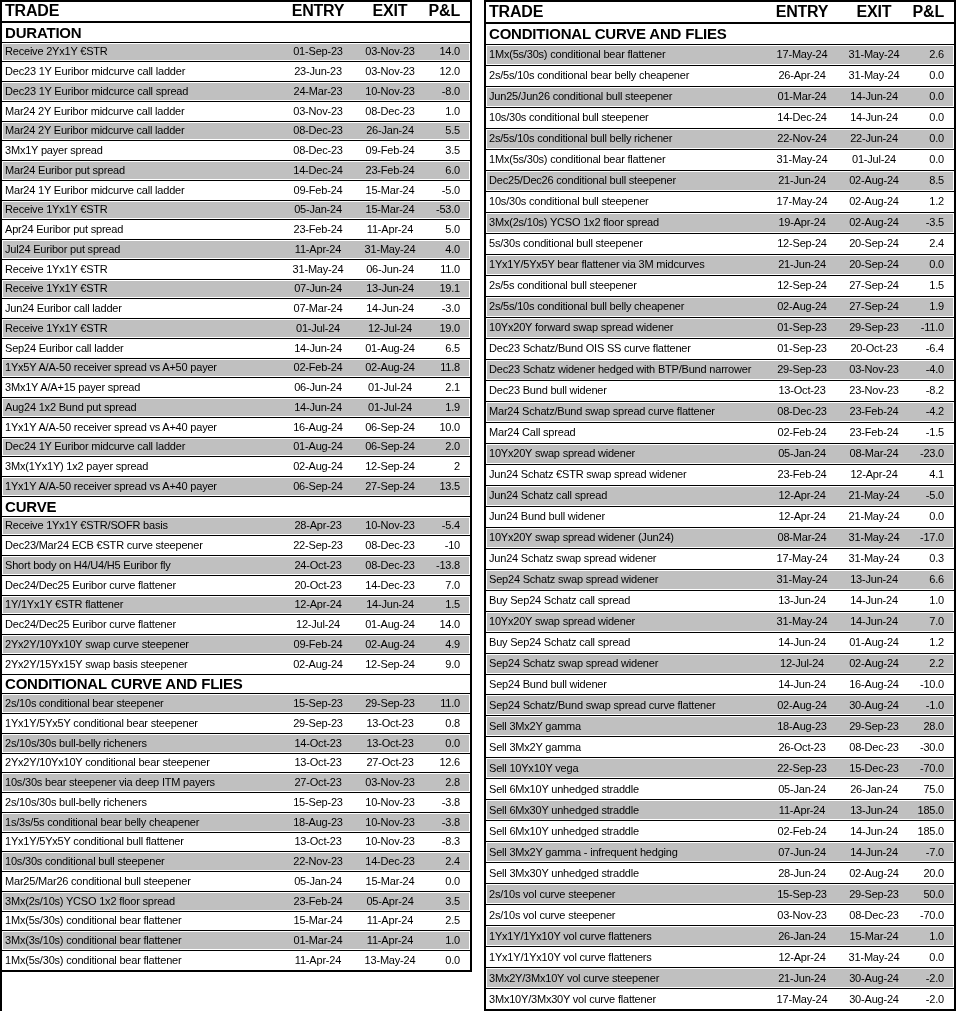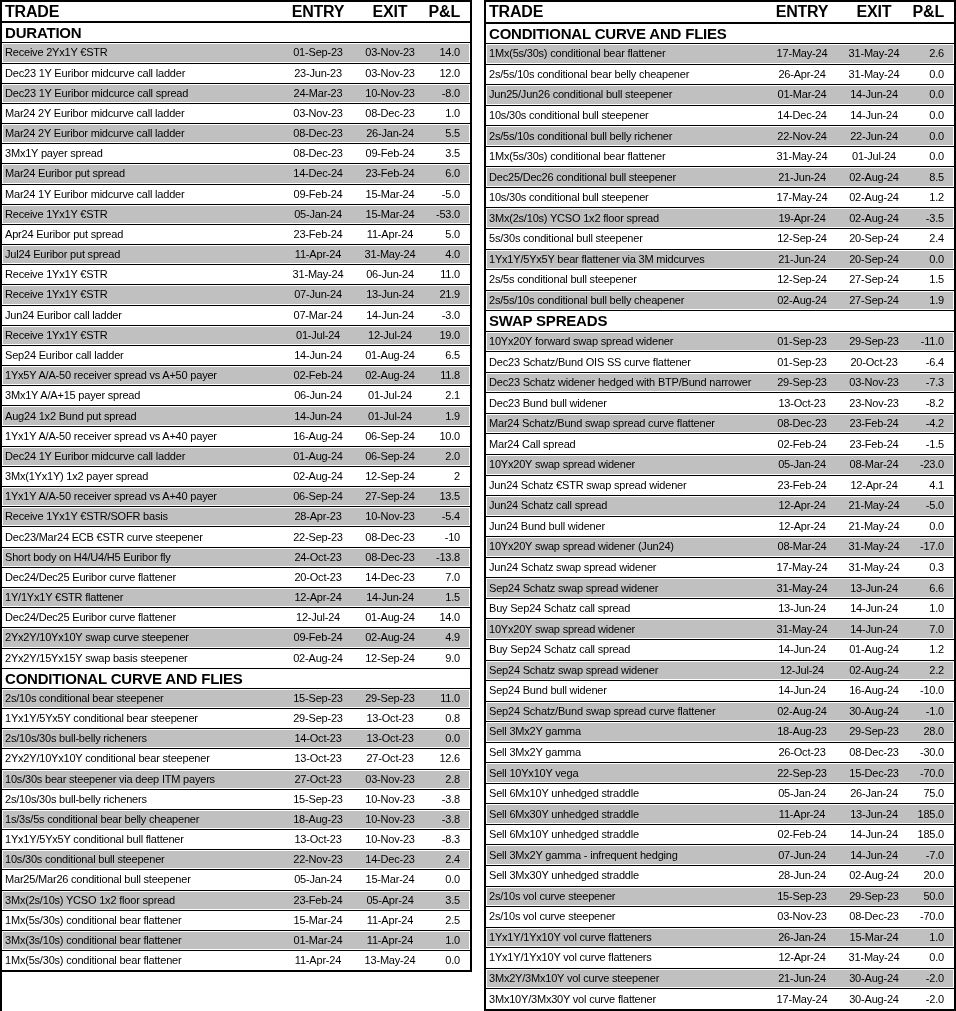--- a/index.html
+++ b/index.html
@@ -160,21 +160,21 @@
     <div class="row data">
       <div class="c-trade">Receive 1Yx1Y €STR</div>
       <div class="c-entry">31-May-24</div>
       <div class="c-exit">06-Jun-24</div>
       <div class="c-pnl">11.0</div>
     </div>
     <div class="row data shade">
       <div class="c-trade">Receive 1Yx1Y €STR</div>
       <div class="c-entry">07-Jun-24</div>
       <div class="c-exit">13-Jun-24</div>
-      <div class="c-pnl">21.9</div>
+      <div class="c-pnl">19.1</div>
     </div>
     <div class="row data">
       <div class="c-trade">Jun24 Euribor call ladder</div>
       <div class="c-entry">07-Mar-24</div>
       <div class="c-exit">14-Jun-24</div>
       <div class="c-pnl">-3.0</div>
     </div>
     <div class="row data shade">
       <div class="c-trade">Receive 1Yx1Y €STR</div>
       <div class="c-entry">01-Jul-24</div>
@@ -221,20 +221,23 @@
       <div class="c-trade">3Mx(1Yx1Y) 1x2 payer spread</div>
       <div class="c-entry">02-Aug-24</div>
       <div class="c-exit">12-Sep-24</div>
       <div class="c-pnl">2</div>
     </div>
     <div class="row data shade">
       <div class="c-trade">1Yx1Y A/A-50 receiver spread vs A+40 payer</div>
       <div class="c-entry">06-Sep-24</div>
       <div class="c-exit">27-Sep-24</div>
       <div class="c-pnl">13.5</div>
+    </div>
+    <div class="row section">
+      <div class="c-trade">CURVE</div>
     </div>
     <div class="row data shade">
       <div class="c-trade">Receive 1Yx1Y €STR/SOFR basis</div>
       <div class="c-entry">28-Apr-23</div>
       <div class="c-exit">10-Nov-23</div>
       <div class="c-pnl">-5.4</div>
     </div>
     <div class="row data">
       <div class="c-trade">Dec23/Mar24 ECB €STR curve steepener</div>
       <div class="c-entry">22-Sep-23</div>
@@ -447,40 +450,37 @@
       <div class="c-entry">12-Sep-24</div>
       <div class="c-exit">27-Sep-24</div>
       <div class="c-pnl">1.5</div>
     </div>
     <div class="row data shade">
       <div class="c-trade">2s/5s/10s conditional bull belly cheapener</div>
       <div class="c-entry">02-Aug-24</div>
       <div class="c-exit">27-Sep-24</div>
       <div class="c-pnl">1.9</div>
     </div>
-    <div class="row section">
-      <div class="c-trade">SWAP SPREADS</div>
-    </div>
     <div class="row data shade">
       <div class="c-trade">10Yx20Y forward swap spread widener</div>
       <div class="c-entry">01-Sep-23</div>
       <div class="c-exit">29-Sep-23</div>
       <div class="c-pnl">-11.0</div>
     </div>
     <div class="row data">
       <div class="c-trade">Dec23 Schatz/Bund OIS SS curve flattener</div>
       <div class="c-entry">01-Sep-23</div>
       <div class="c-exit">20-Oct-23</div>
       <div class="c-pnl">-6.4</div>
     </div>
     <div class="row data shade">
       <div class="c-trade">Dec23 Schatz widener hedged with BTP/Bund narrower</div>
       <div class="c-entry">29-Sep-23</div>
       <div class="c-exit">03-Nov-23</div>
-      <div class="c-pnl">-7.3</div>
+      <div class="c-pnl">-4.0</div>
     </div>
     <div class="row data">
       <div class="c-trade">Dec23 Bund bull widener</div>
       <div class="c-entry">13-Oct-23</div>
       <div class="c-exit">23-Nov-23</div>
       <div class="c-pnl">-8.2</div>
     </div>
     <div class="row data shade">
       <div class="c-trade">Mar24 Schatz/Bund swap spread curve flattener</div>
       <div class="c-entry">08-Dec-23</div>

